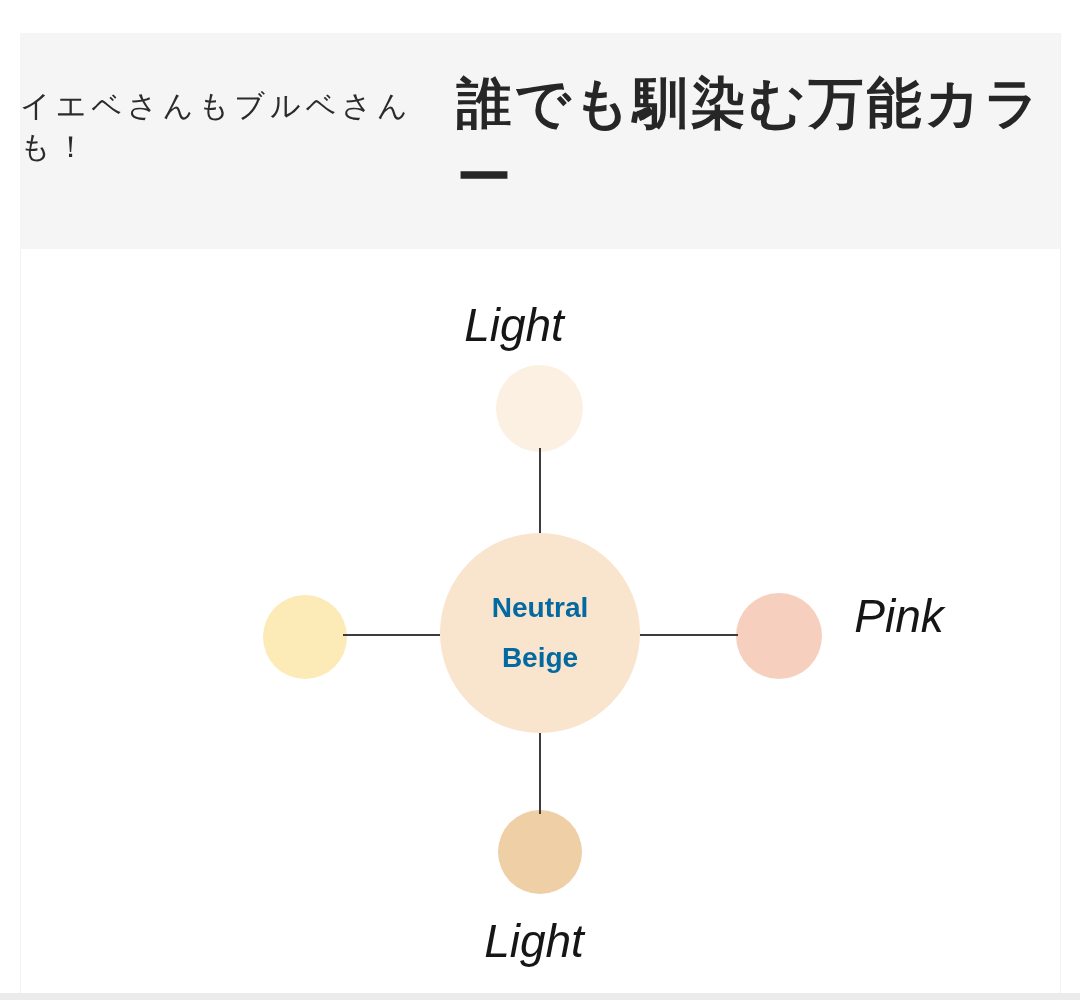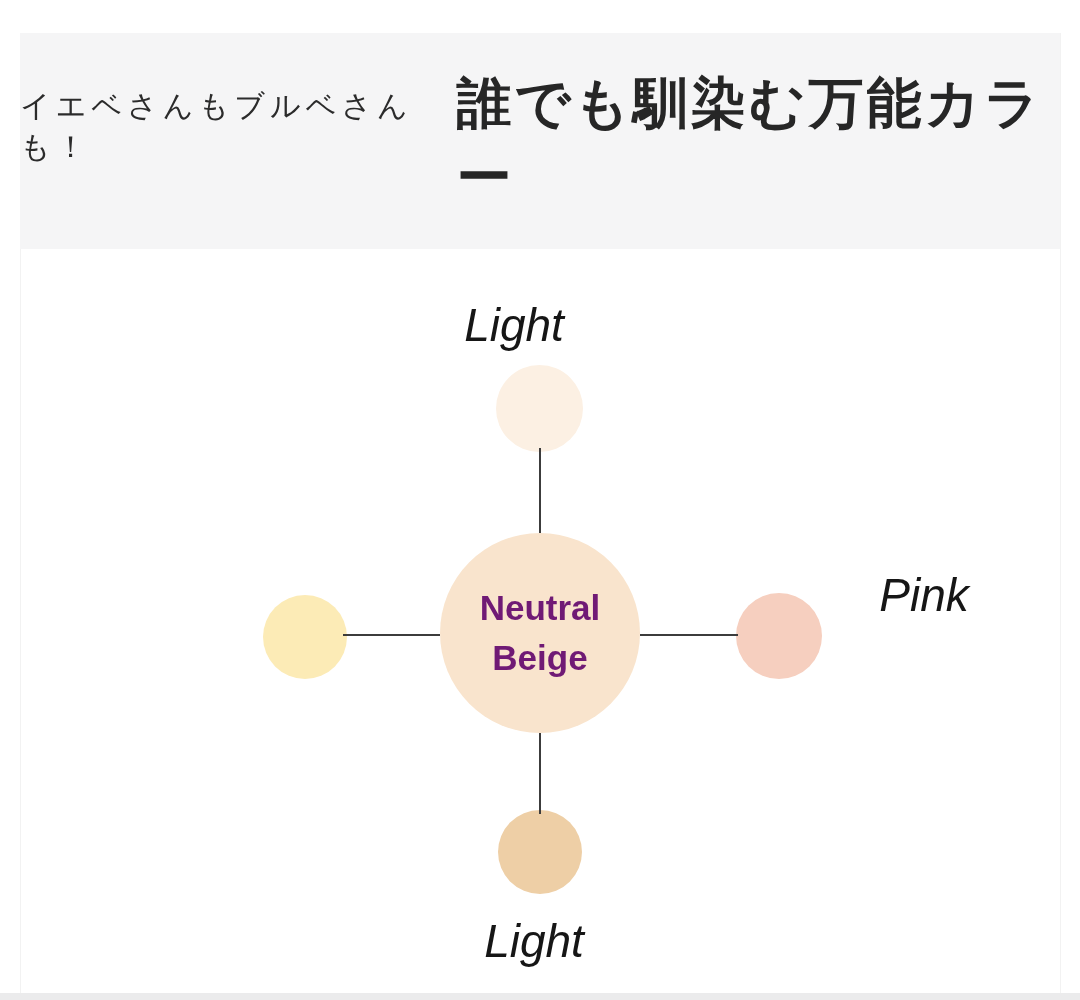--- a/index.html
+++ b/index.html
@@ -79,24 +79,24 @@
     height: 200px;
     border-radius: 50%;
     display: flex;
     flex-direction: column;
     align-items: center;
     justify-content: center;
     z-index: 3;
     text-align: center;
   }
   .center-node .line {
-    font-size: 35px;
+    font-size: 28px;
     font-weight: 700;
     line-height: 50px;
-    color: #701a75;
+    color: #0369a1;
   }
   .node-label {
     position: absolute;
     transform: translate(-50%, -50%);
     font-style: italic;
     font-size: 46px;
     font-weight: 400;
     color: #161616;
     white-space: nowrap;
     z-index: 3;
@@ -107,21 +107,21 @@
   .node-pink   { left: 736px; top: 593px; width: 86px; height: 86px; }
   .node-dark   { left: 498px; top: 810px; width: 84px; height: 84px; }
 
   .connector-top    { left: 539px; top: 448px; width: 2px;  height: 85px; }
   .connector-bottom { left: 539px; top: 733px; width: 2px;  height: 81px; }
   .connector-left   { left: 343px; top: 634px; width: 97px;  height: 2px; }
   .connector-right  { left: 640px; top: 634px; width: 98px;  height: 2px; }
 
   .label-light  { left: 514px; top: 325px; font-style: italic; }
   .label-yellow { left: 152px; top: 630px; }
-  .label-pink   { left: 899px; top: 595px; margin-left: 25px; }
+  .label-pink   { left: 899px; top: 616px; }
   .label-dark   { left: 534px; top: 941px; }
 
   .bottom-strip {
     position: absolute;
     left: 0;
     top: 993px;
     width: 1080px;
     height: 7px;
     background: #ebebec;
   }

